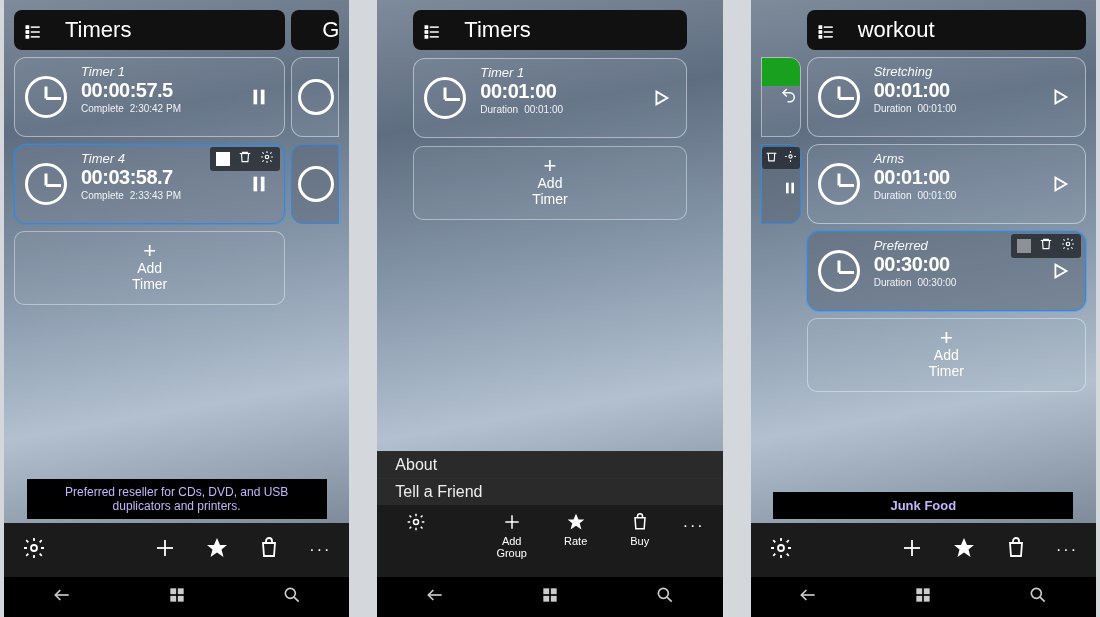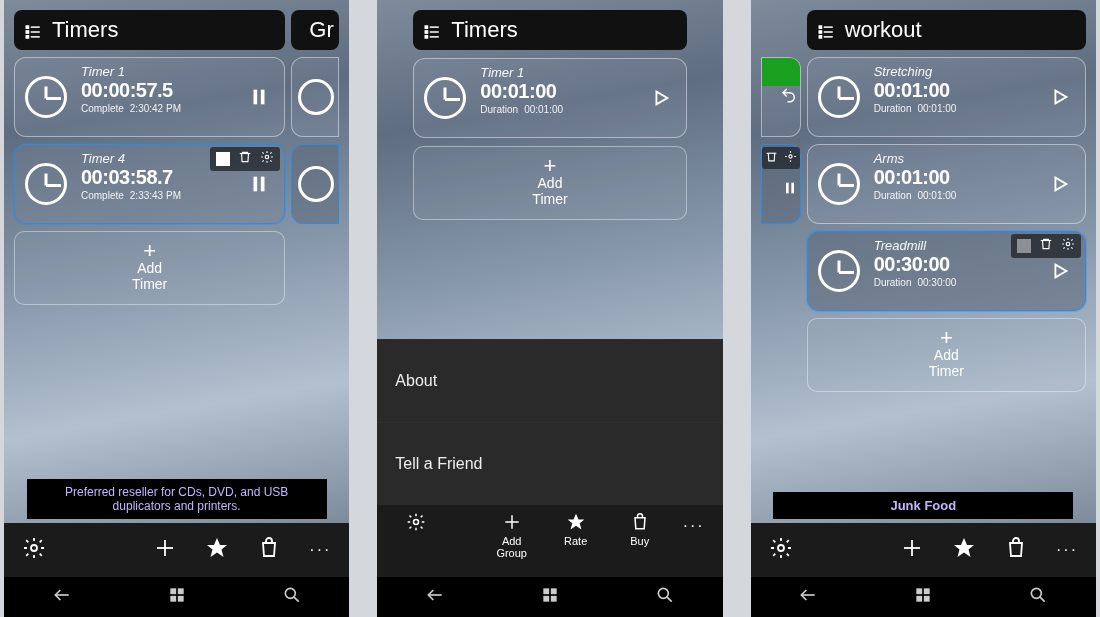--- a/index.html
+++ b/index.html
@@ -28,21 +28,21 @@
   .col.peek { flex: 0 0 48px; overflow: hidden; }
 
   .col-header {
     background: #111;
     color: #fff;
     border-radius: 8px;
     height: 40px;
     display: flex;
     align-items: center;
     padding: 0 14px 0 10px;
-    gap: 10px;
+    gap: 23px;
     font-size: 22px;
     white-space: nowrap;
   }
   .col-header .list-ic { width: 18px; height: 18px; display: inline-block; }
   .list-ic svg { width: 100%; height: 100%; }
 
   .timer-card {
     position: relative;
     border: 1px solid rgba(255,255,255,0.45);
     border-radius: 12px;
@@ -139,21 +139,21 @@
     padding: 6px 8px;
   }
   .ad-box .l1 { font-weight: 700; font-size: 13px; }
 
   
   .menu-panel {
     background: #2a2a2a;
     color: #eee;
   }
   .menu-row {
-    padding: 32px 18px;
+    padding: 4px 18px;
     font-size: 16px;
     border-top: 1px solid rgba(255,255,255,0.02);
   }
 
   
   .appbar {
     height: 54px;
     background: #1b1b1b;
     color: #fff;
     display: flex;
@@ -508,21 +508,21 @@
                   <path d="M3 6h18"></path>
                   <path d="M8 6V4h8v2"></path>
                   <path d="M6 6l1 14h10l1-14"></path>
                 </svg></span>
             <span><svg viewBox="0 0 24 24" fill="none" stroke="#fff" stroke-width="2">
                   <circle cx="12" cy="12" r="3"></circle>
                   <path d="M12 2v3M12 19v3M4.2 4.2l2.1 2.1M17.7 17.7l2.1 2.1M2 12h3M19 12h3M4.2 19.8l2.1-2.1M17.7 6.3l2.1-2.1"></path>
                 </svg></span>
           </div>
           <span class="card-clock"></span>
-          <div class="t-title">Treadmill</div>
+          <div class="t-title">Preferred</div>
           <div class="t-time">00:30:00</div>
           <div class="t-meta"><span>Duration</span><span>00:30:00</span></div>
           <span class="card-action">
               <svg viewBox="0 0 24 24" fill="none" stroke="#fff" stroke-width="2">
                 <polygon points="7,5 19,12 7,19"></polygon>
               </svg>
             </span>
         </div>
 
         <div class="add-card">

